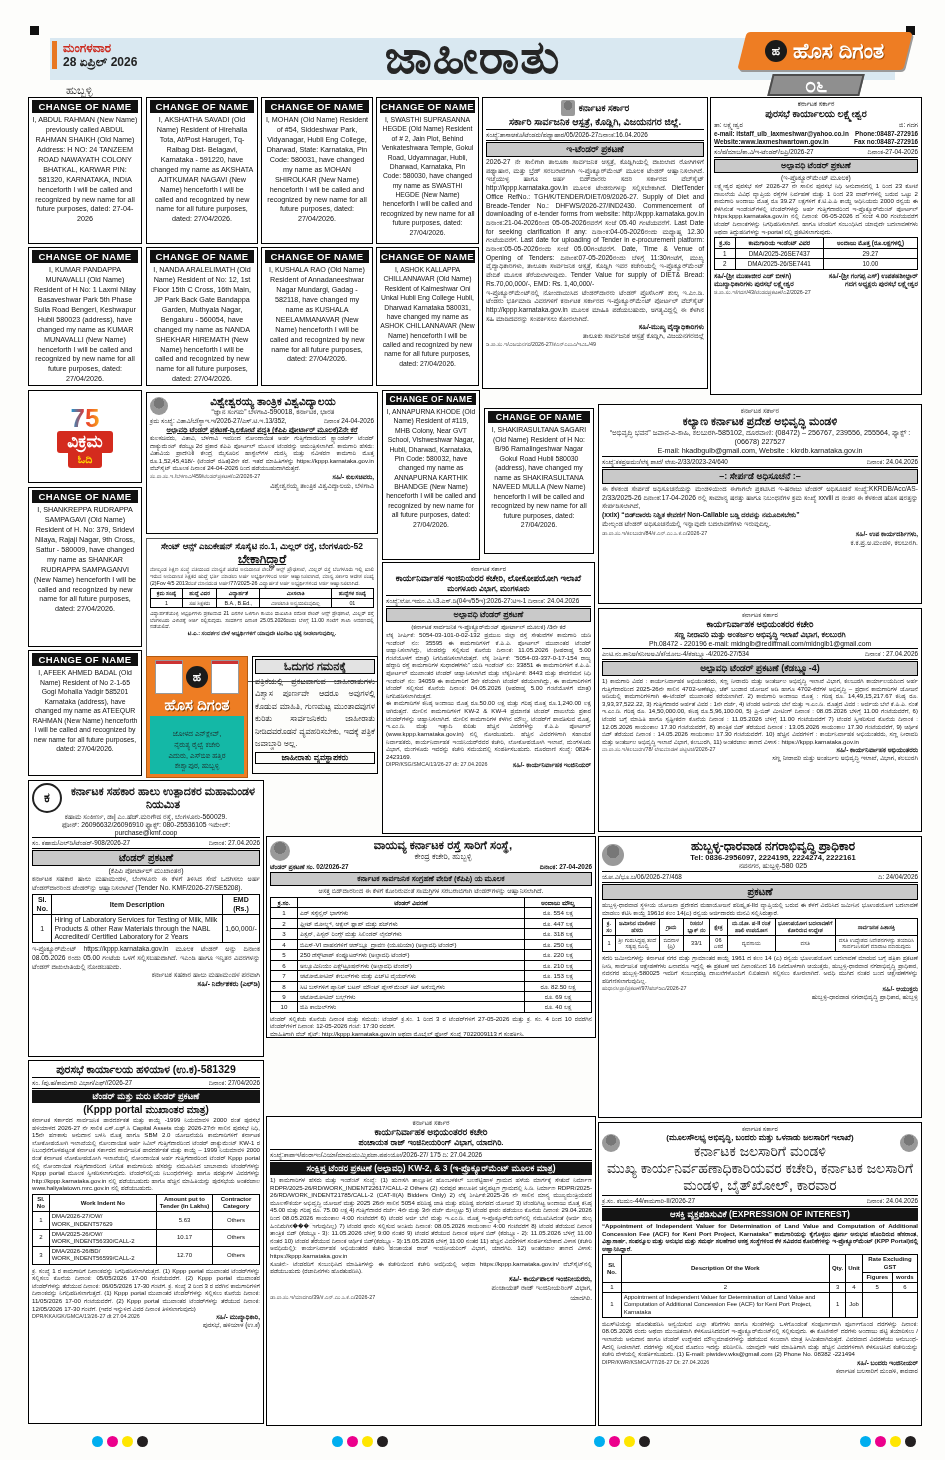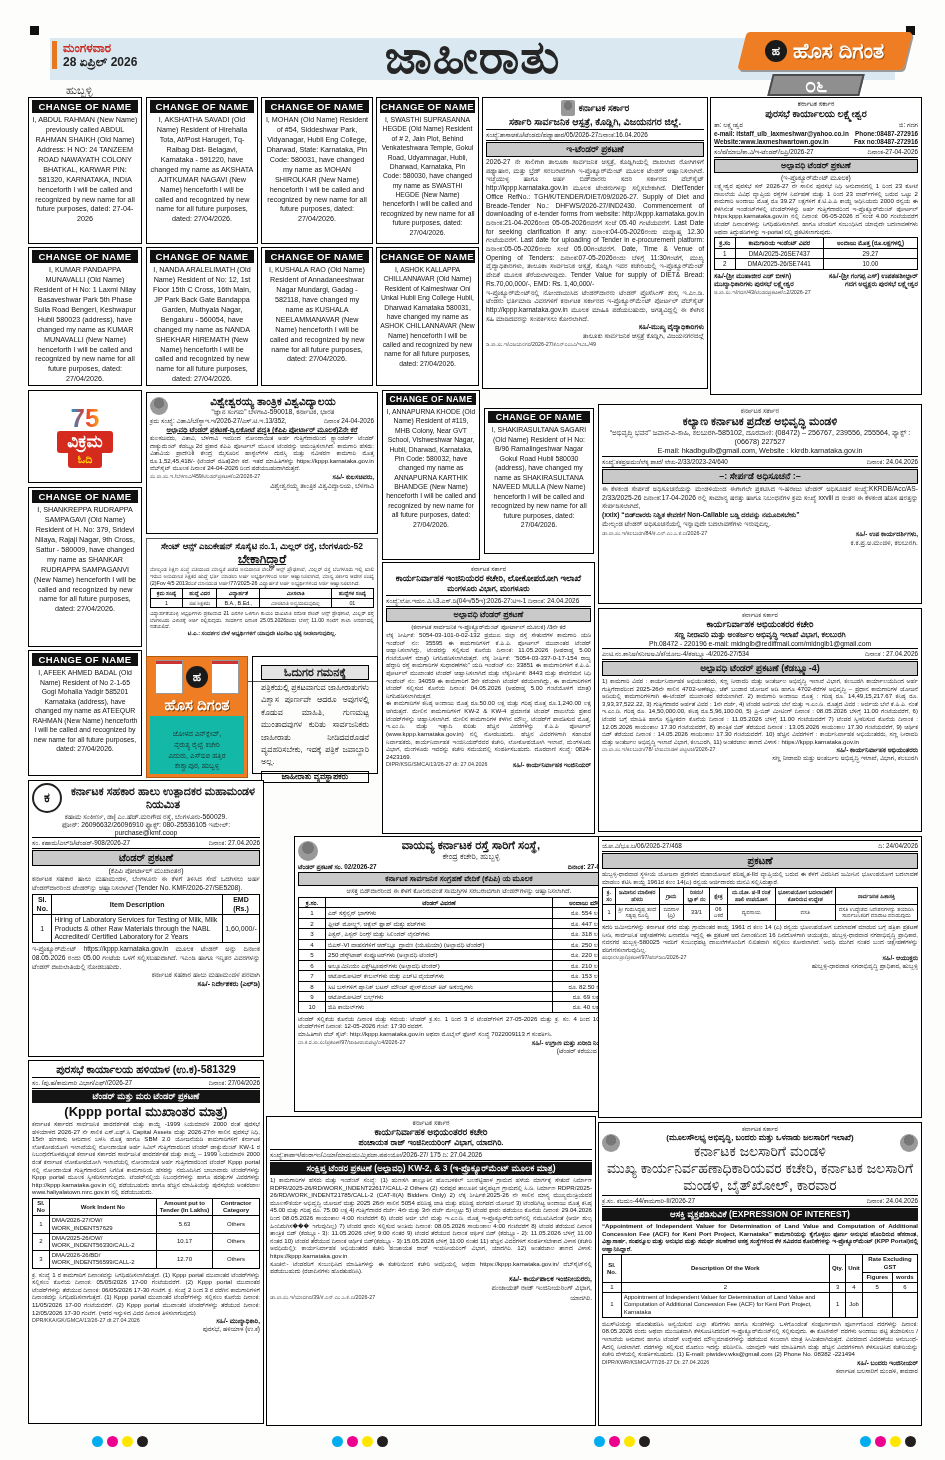--- a/index.html
+++ b/index.html
@@ -45,21 +45,21 @@
   .v75{font-size:26px;font-weight:bold;background:linear-gradient(90deg,#1c9ad6,#e8312a,#f8a41c);-webkit-background-clip:text;background-clip:text;color:transparent;line-height:1;}
   .vred{background:#d42b1e;color:#fff;font-weight:bold;font-size:17px;padding:1px 10px;border-radius:3px;line-height:1.2;text-align:center;}
   .vread{color:#ffd400;font-size:11px;font-weight:bold;background:#d42b1e;padding:0 10px 2px;border-radius:0 0 3px 3px;}
   
   .hdad{background:#ee7d23;border:1px solid #b35a10;display:flex;flex-direction:column;align-items:center;padding:3px;}
   .hdthumbs{display:flex;gap:3px;align-items:center;}
   .thumb{width:26px;height:32px;background:#fff;border:1px solid #999;box-shadow:inset 0 3px 0 #c33;}
   .hdbrand{color:#fff;font-weight:bold;font-size:15px;text-shadow:1px 1px 0 #8a4100;margin:2px 0;}
   .hdaddr{background:#14b8a6;width:100%;flex:1;font-size:7.2px;text-align:center;line-height:1.5;padding-top:13px;color:#222;}
   
-  .readers{border:1.2px solid #000;padding:8px;}
+  .readers{border:1.2px solid #000;padding:2px;}
   .readers .rt{text-align:center;font-weight:bold;font-size:11px;border:1px solid #000;background:#e3e3e3;margin-bottom:2px;}
   .readers .rb{font-size:8px;line-height:1.55;text-align:justify;}
   .readers .rs{text-align:center;font-size:8px;font-weight:bold;border:1px solid #000;margin-top:2px;}
   .underl{text-decoration:underline;font-weight:bold;}
   .emb{width:14px;height:16px;background:radial-gradient(circle at 50% 35%,#777 0 35%,transparent 36%),#999;border-radius:2px;display:inline-block;}
   .kmflogo{width:26px;height:26px;border:2px solid #222;border-radius:50%;display:flex;align-items:center;justify-content:center;font-size:13px;font-weight:bold;}
   .dots{display:flex;gap:4px;}
   .dot{width:11px;height:11px;border-radius:50%;}
   .c-c{background:#00aeef}.c-m{background:#ec008c}.c-y{background:#ffe600}.c-k{background:#231f20}
   .center{text-align:center;}
@@ -370,21 +370,21 @@
     <div class="sign">ಸಹಿ/- ನಿರ್ದೇಶಕರು (ಎಲ್‌ಡಿ)</div>
   </div>
 
   <div class="abs notice" style="left:28px;top:1060px;width:236px;height:364px;">
     <div class="ktitle" style="font-size:10.5px">ಪುರಸಭೆ ಕಾರ್ಯಾಲಯ ಹಳಿಯಾಳ (ಉ.ಕ)-581329</div>
     <div class="refline">
         <span>ಸಂ. /ಪು.ಹ/ಕಾಮಗಾರಿ ವಿಭಾಗ/ಎಫ್//2026-27</span>
         <span>ದಿನಾಂಕ: 27/04/2026</span>
       </div>
     <div class="blackband">ಟೆಂಡರ್ ಮತ್ತು ಮರು ಟೆಂಡರ್ ಪ್ರಕಟಣೆ</div>
-    <div class="center" style="font-size:13px;font-weight:bold">(Kppp portal ಮುಖಾಂತರ ಮಾತ್ರ)</div>
+    <div class="center" style="font-size:10px;font-weight:bold">(Kppp portal ಮುಖಾಂತರ ಮಾತ್ರ)</div>
     <div class="body-sm">ಕರ್ನಾಟಕ ಸರ್ಕಾರದ ಸಾರ್ವಜನಿಕ ಪಾರದರ್ಶಕತೆ ಮತ್ತು ಕಾಯ್ದೆ -1999 ನಿಯಮಾವಳಿ 2000 ರಂತೆ ಪುರಸಭೆ ಹಳಿಯಾಳದ 2026-27 ನೇ ಸಾಲಿಕ ಎಸ್.ಎಫ್.ಸಿ Capital Assets ಮತ್ತು 2026-27ನೇ ಸಾಲಿನ ಪುರಸಭೆ ನಿಧಿ, 15ನೇ ಹಣಕಾಸು ಅನುದಾನ ಬಳಸಿ ಮೊತ್ತ ಹಾಗೂ SBM 2.0 ಯೋಜನೆಯಡಿ ಕಾಮಗಾರಿಗಳಿಗೆ ಕರ್ನಾಟಕ ಲೋಕೋಪಯೋಗಿ ಇಲಾಖೆಯಲ್ಲಿ ನೋಂದಾಯಿತ ಅರ್ಹ ಸಿವಿಲ್ ಗುತ್ತಿಗೆದಾರರಿಂದ ಟೆಂಡರ್ ಡಾಕ್ಯುಮೆಂಟ್ KW-1 ರ ನಿಬಂಧನೆಗೊಳಪಟ್ಟಂತೆ ಕರ್ನಾಟಕ ಸರ್ಕಾರದ ಸಾರ್ವಜನಿಕ ಪಾರದರ್ಶಕತೆ ಮತ್ತು ಕಾಯ್ದೆ – 1999 ನಿಯಮಾವಳಿ 2000 ರಂತೆ ಕರ್ನಾಟಕ ಲೋಕೋಪಯೋಗಿ ಇಲಾಖೆಯಲ್ಲಿ ನೋಂದಾಯಿತ ಅರ್ಹ ಗುತ್ತಿಗೆದಾರರಿಂದ ಟೆಂಡರ್ Kppp portal ನಲ್ಲಿ ನೋಂದಾಯಿತ ಗುತ್ತಿಗೆದಾರರಿಂದ ನಿಗದಿತ ಕಾಮಗಾರಿಯ ಹೆಸರನ್ನು ನಮೂದಿಸಿದ ಬಾಬಾವಾರು ಟೆಂಡರ್‌ಗಳನ್ನು Kppp portal ಮೂಲಕ ಸ್ವೀಕರಿಸಲಾಗುವುದು. ಟೆಂಡರ್‌ನಲ್ಲಿಯ ನಿಬಂಧನೆಗಳನ್ನು ಹಾಗೂ ಷರತ್ತುಗಳ ವಿವರಗಳನ್ನು http://kppp.karnataka.gov.in ನಲ್ಲಿ ಪಡೆಯಬಹುದು ಹಾಗೂ ಹೆಚ್ಚಿನ ಮಾಹಿತಿಯನ್ನು ಪುರಸಭೆಯ ಅಂತರಜಾಲ www.haliyalatown.mrc.gov.in ನಲ್ಲಿ ಪಡೆಯಬಹುದು.</div>
     <table class="nt" style="font-size:6px">
       <tbody>
           <tr>
         <th>Sl. No</th>
         <th>Work Indent No</th>
         <th>Amount put to Tender (In Lakhs)</th>
         <th>Contractor Category</th>
       </tr>
       <tr>
@@ -407,21 +407,21 @@
       </tr>
     </tbody>
       </table>
     <div class="body-sm">ಕ್ರ. ಸಂಖ್ಯೆ 1 ರ ಕಾಮಗಾರಿಗೆ ದಿನಾಂಕವನ್ನು ನಿಗಧಿಪಡಿಸಲಾಗಿರುತ್ತದೆ. (1) Kppp portal ಮುಖಾಂತರ ಟೆಂಡರ್‌ಗಳನ್ನು ಸಲ್ಲಿಸಲು ಕೊನೆಯ ದಿನಾಂಕ: 05/05/2026 17-00 ಗಂಟೆಯವರೆಗೆ. (2) Kppp portal ಮುಖಾಂತರ ಟೆಂಡರ್‌ಗಳನ್ನು ತೆರೆಯುವ ದಿನಾಂಕ: 06/05/2026 17-30 ಗಂಟೆಗೆ. ಕ್ರ. ಸಂಖ್ಯೆ 2 ರಿಂದ 3 ರ ವರೆಗಿನ ಕಾಮಗಾರಿಗಳಿಗೆ ದಿನಾಂಕವನ್ನು ನಿಗಧಿಪಡಿಸಲಾಗುತ್ತದೆ. (1) Kppp portal ಮುಖಾಂತರ ಟೆಂಡರ್‌ಗಳನ್ನು ಸಲ್ಲಿಸಲು ಕೊನೆಯ ದಿನಾಂಕ: 11/05/2026 17-00 ಗಂಟೆಯವರೆಗೆ. (2) Kppp portal ಮುಖಾಂತರ ಟೆಂಡರ್‌ಗಳನ್ನು ತೆರೆಯುವ ದಿನಾಂಕ: 12/05/2026 17-30 ಗಂಟೆಗೆ. (ಇದರ ಇನ್ನುಳಿದ ವಿವರ ದಿನಾಂಕ ತಿಳಿಸಲಾಗುವುದು)</div>
     <div class="refplain">
         <span class="tiny">DPR/KKA/GK/GMCA/13/26-27 dt 27.04.2026</span>
       <span style="text-align:right;font-weight:bold"><span>ಸಹಿ/- ಮುಖ್ಯಾಧಿಕಾರಿ,</span><br><span style="font-weight:normal">ಪುರಸಭೆ, ಹಳಿಯಾಳ (ಉ.ಕ)</span></span>
     </div>
   </div>
 
-  <div class="abs notice" style="left:266px;top:836px;width:330px;height:276px;margin-left:28px;">
+  <div class="abs notice" style="left:266px;top:836px;width:330px;height:202px;">
     <div style="display:flex;gap:4px;align-items:center;">
       <span class="emb" style="width:20px;height:20px;border-radius:50%"></span>
       <div style="flex:1">
         <div class="ktitle" style="font-size:11.5px">ವಾಯವ್ಯ ಕರ್ನಾಟಕ ರಸ್ತೆ ಸಾರಿಗೆ ಸಂಸ್ಥೆ,</div>
         <div class="center" style="font-size:8px">ಕೇಂದ್ರ ಕಚೇರಿ, ಹುಬ್ಬಳ್ಳಿ</div>
       </div>
     </div>
     <div class="refplain" style="font-weight:bold">
         <span>ಟೆಂಡರ್ ಪ್ರಕಟಣೆ ಸಂ. 02/2026-27</span>
         <span>ದಿನಾಂಕ: 27-04-2026</span>
@@ -507,20 +507,28 @@
     <div class="body-sm">ಸೂಚನೆ:- ಟೆಂಡರರಿಗೆ ಸಂಬಂಧಿಸಿದ ಮಾಹಿತಿಗಳನ್ನು ಈ ಕಚೇರಿಯಿಂದ ಕಚೇರಿ ಅವಧಿಯಲ್ಲಿ ಅಥವಾ https://kppp.karnataka.gov.in/ ವೆಬ್‌ಸೈಟ್‌ನಲ್ಲಿ ಪಡೆಯಬಹುದು (ರಜಾದಿನಗಳು ಹೊರತುಪಡಿಸಿ).</div>
     <div class="sign">ಸಹಿ/- ಕಾರ್ಯಪಾಲಕ ಇಂಜಿನೀಯರರು,</div>
     <div class="sign" style="font-weight:normal">ಪಂಚಾಯತ್ ರಾಜ್ ಇಂಜಿನೀಯರಿಂಗ್ ವಿಭಾಗ,</div>
     <div class="refplain">
         <span class="tiny">ಡಾ.ಸಾ.ಸಂ.ಇ/ಯಾದಗಿರಿ/39/ಕೆ.ಎನ್.ಎಂ.ಸಿ.ಕೆ.ಎ/2026-27</span>
         <span style="font-weight:normal">ಯಾದಗಿರಿ.</span>
       </div>
   </div>
 
   <div class="abs notice" style="left:598px;top:836px;width:324px;height:282px;">
+    <div style="display:flex;gap:4px;align-items:center;">
+      <span class="emb" style="width:22px;height:22px;border-radius:50%"></span>
+      <div style="flex:1">
+        <div class="ktitle" style="font-size:12px">ಹುಬ್ಬಳ್ಳ-ಧಾರವಾಡ ನಗರಾಭಿವೃದ್ಧಿ ಪ್ರಾಧಿಕಾರ</div>
+        <div class="center" style="font-size:7.6px;font-weight:bold">Tel: 0836-2956097, 2224195, 2224274, 2222161</div>
+        <div class="center" style="font-size:7px">ನವನಗರ, ಹುಬ್ಬಳ್ಳಿ-580 025</div>
+      </div>
+    </div>
     <div class="refline">
         <span>ಯೋ.ವಿ/ಭೂ.ಬ/06/2026-27/468</span>
         <span>ದಿ: 24/04/2026</span>
       </div>
     <div class="grayband" style="font-size:10px">ಪ್ರಕಟಣೆ</div>
     <div class="body-sm">ಹುಬ್ಬಳ್ಳಿ-ಧಾರವಾಡ ಸ್ಥಳೀಯ ಯೋಜನಾ ಪ್ರದೇಶದ ಮಹಾಯೋಜನೆ ಪರಿಷ್ಕೃತ-IIರ ವ್ಯಾಪ್ತಿಯಲ್ಲಿ ಬರುವ ಈ ಕೆಳಗೆ ವಿವರಿಸಿದ ಜಮೀನಿನ ಭೂಉಪಯೋಗ ಬದಲಾವಣೆ ಮಾಡಲು ಕೆಟಿಸಿ ಕಾಯ್ದೆ 1961ರ ಕಲಂ 14(ಎ) ರನ್ವಯ ಅರ್ಜಿದಾರರು ಮನವಿ ಸಲ್ಲಿಸಿರುತ್ತಾರೆ.</div>
     <table class="nt" style="font-size:5.6px">
       <tbody>
           <tr>
         <th>ಕ್ರ. ಸಂ</th>

